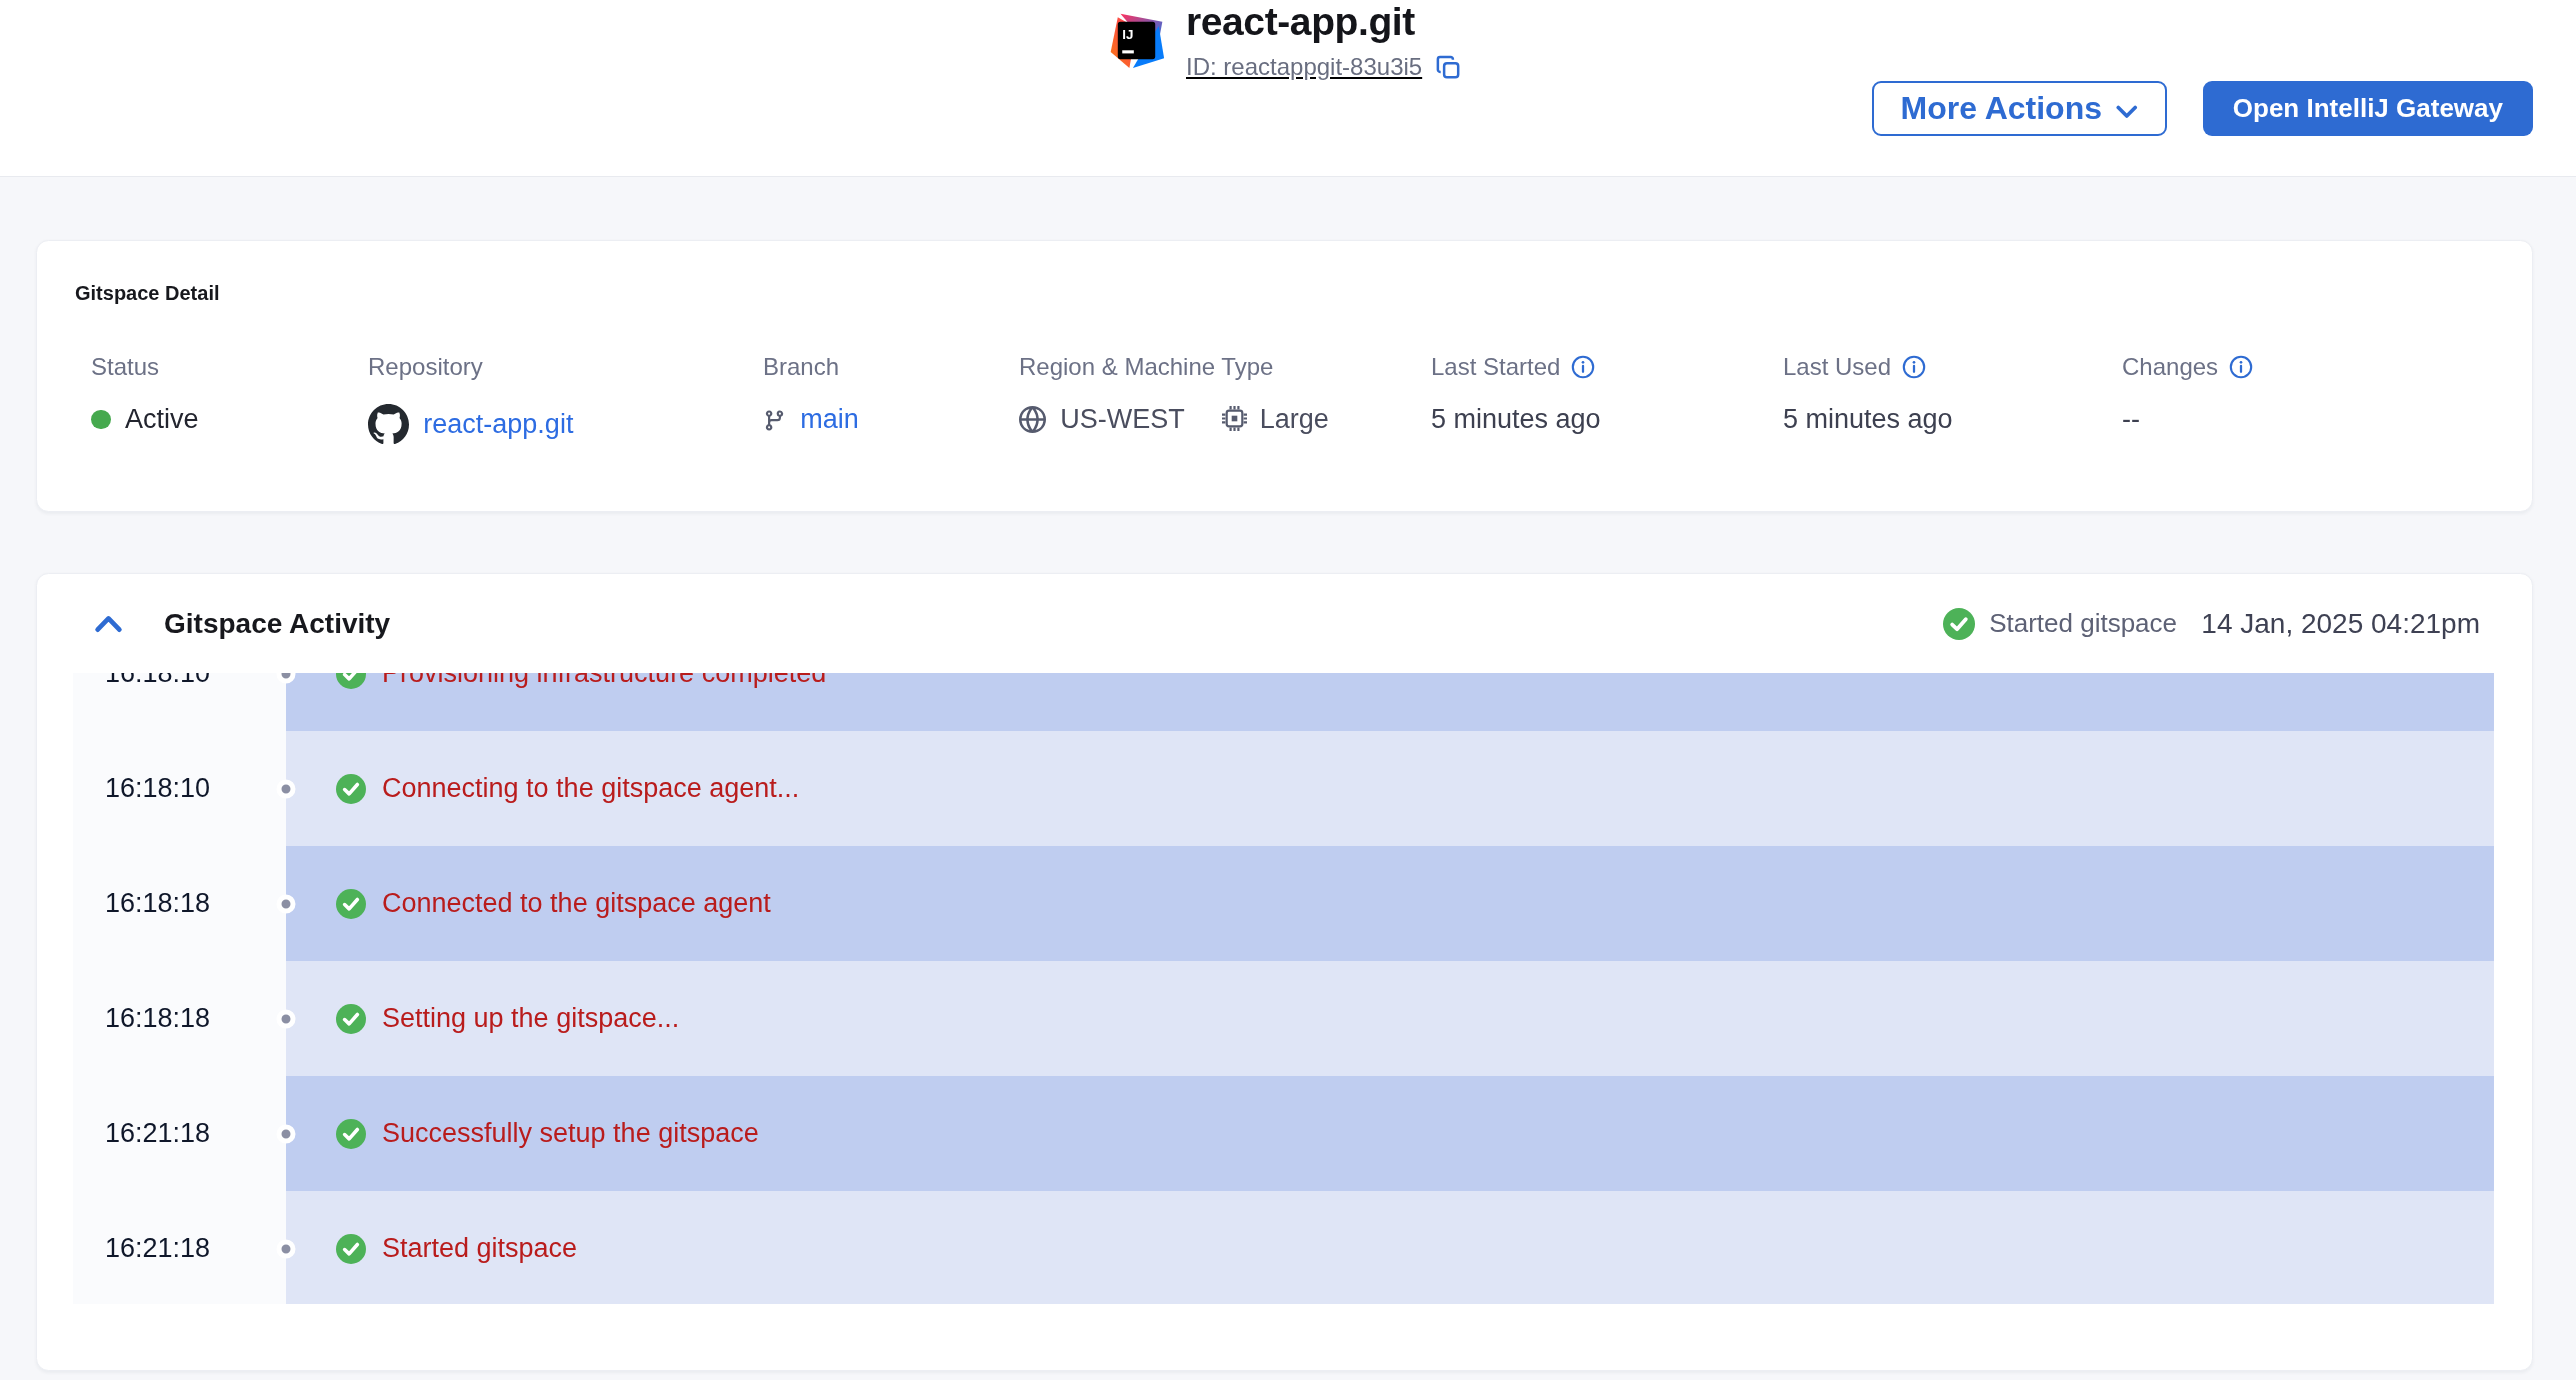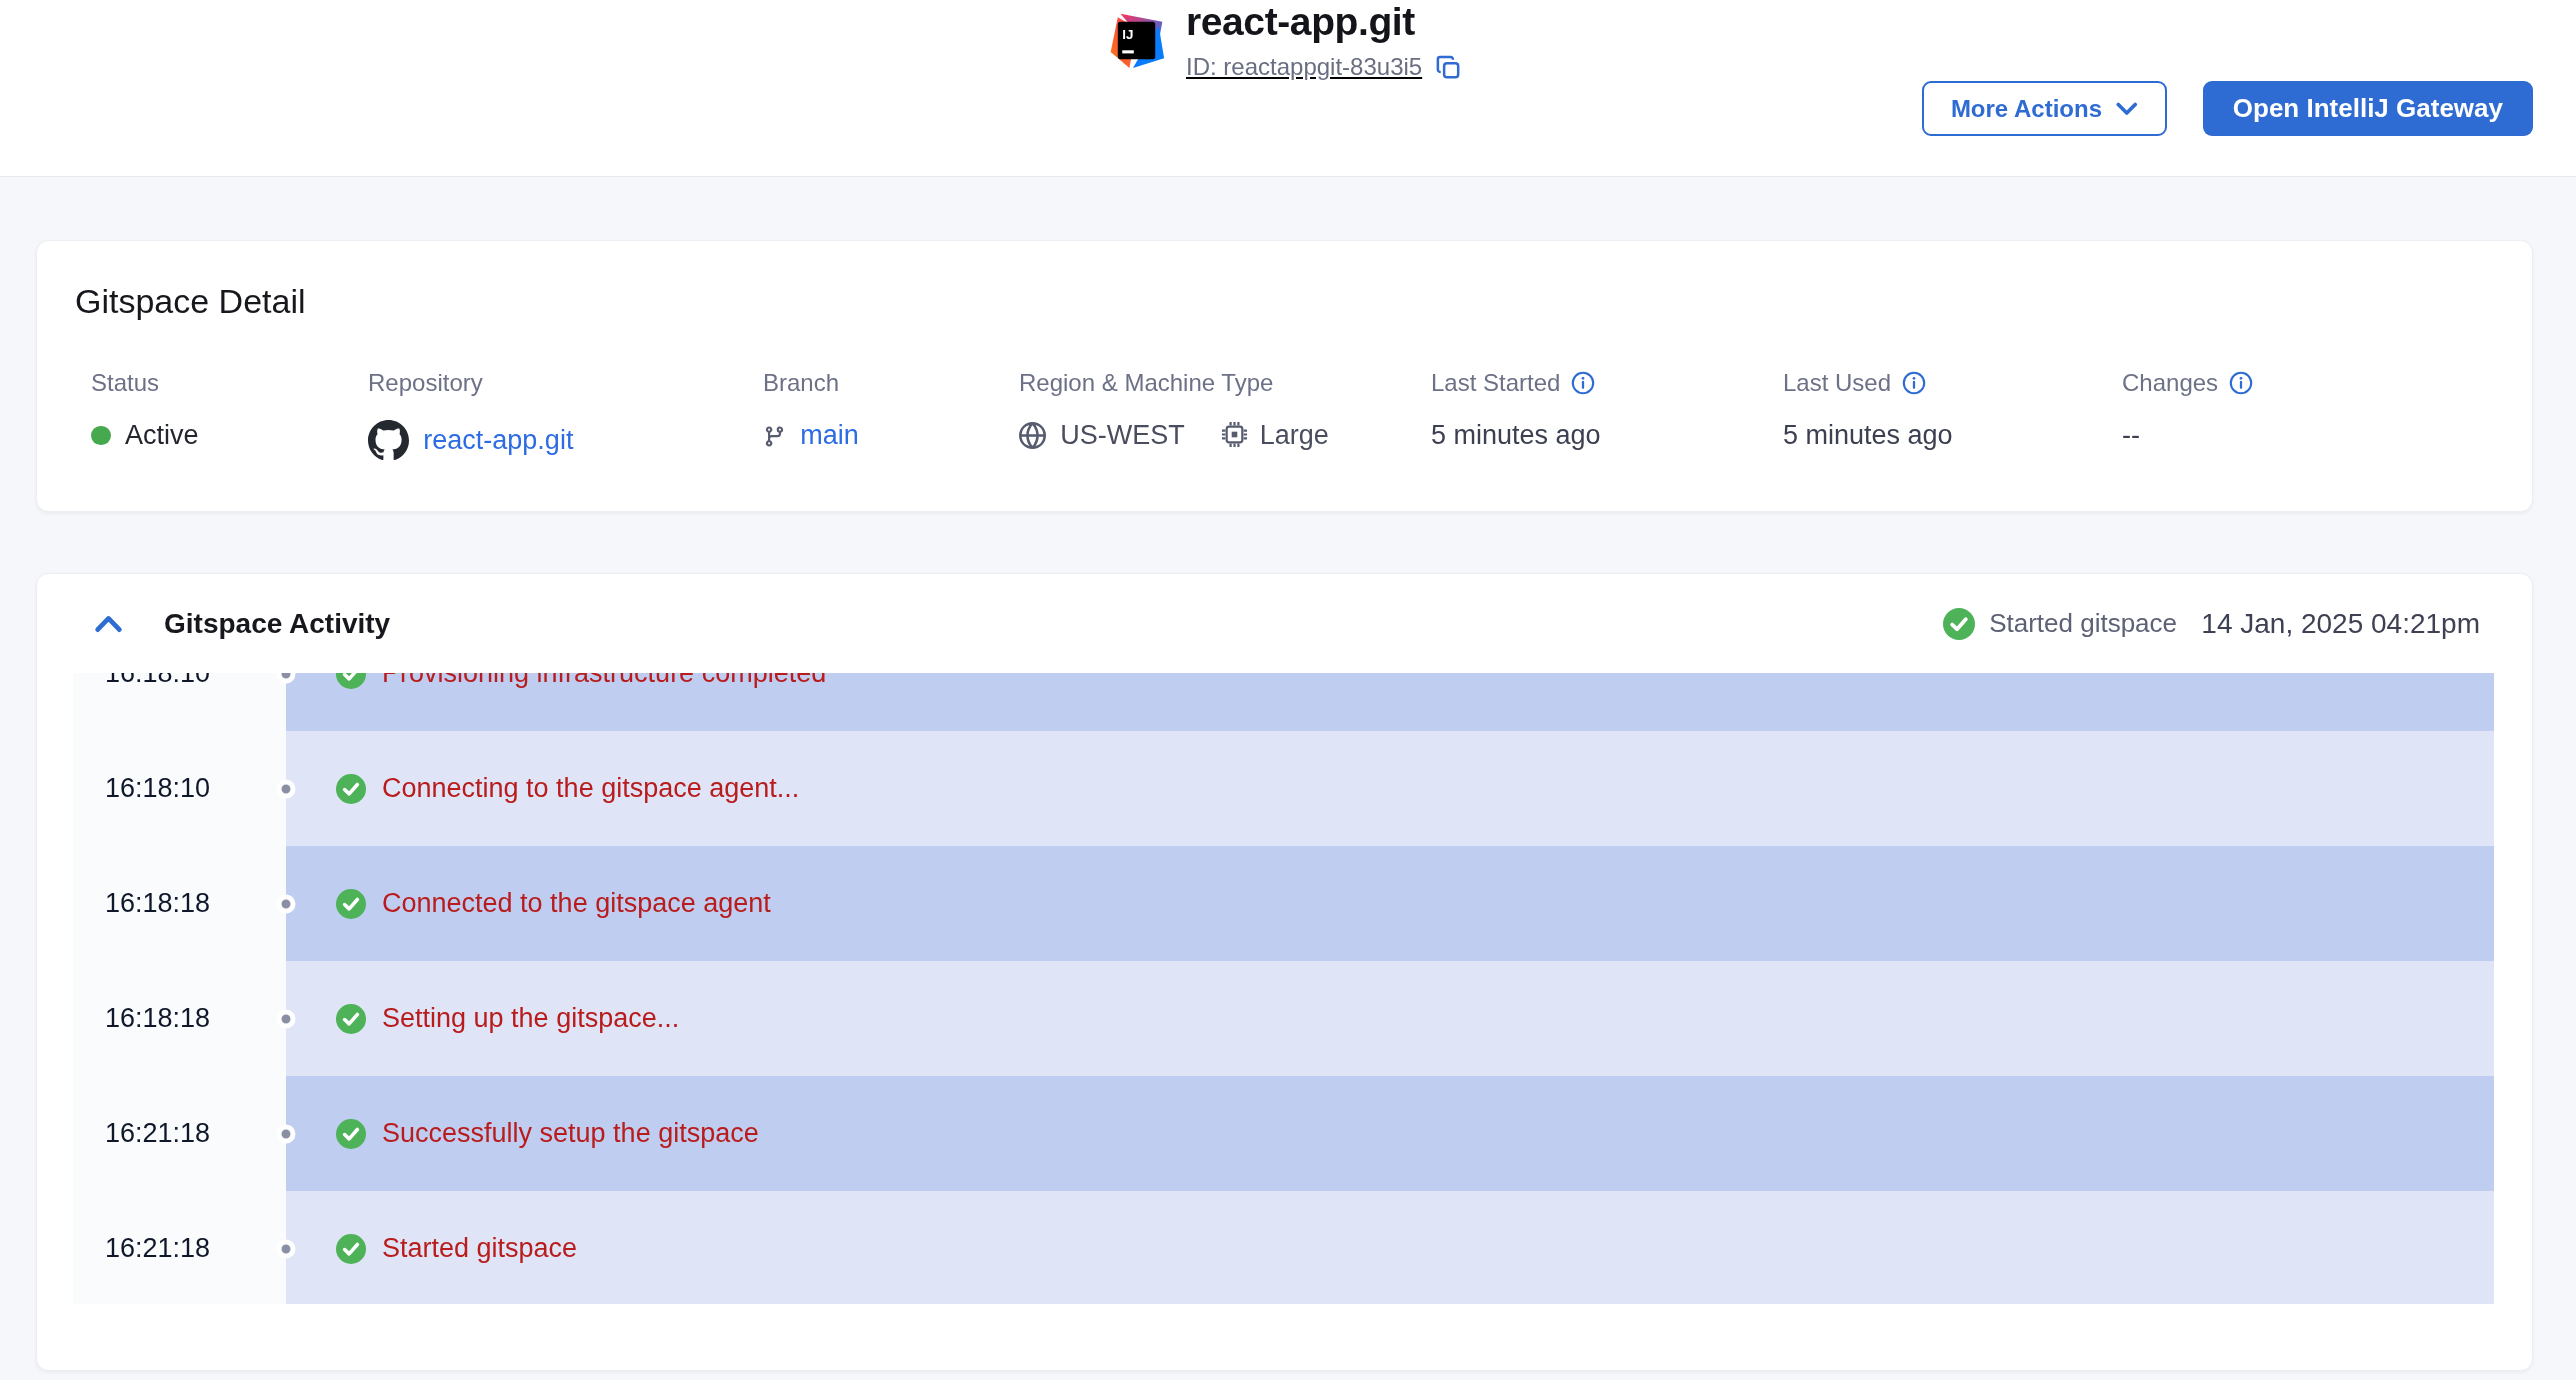--- a/index.html
+++ b/index.html
@@ -11,34 +11,34 @@
     display:flex; align-items:center; padding:0 43px 0 36px;flex-direction:column; }
   .header-left { display:flex; align-items:center; gap:21.5px; }
   .app-logo { width:57px; height:57px; flex:0 0 auto; }
   .title-block { display:flex; flex-direction:column; gap:9px; }
   .page-title { font-size:39px; font-weight:bold; color:#14151a; letter-spacing:-0.4px; }
   .id-row { display:flex; align-items:center; gap:14.3px;text-decoration:underline; }
   .id-text { font-size:24px; color:#696e80; }
   .copy-icon { width:25px; height:25px; cursor:pointer; }
   .header-actions { margin-left:auto; display:flex; align-items:center; gap:36px; }
   .btn-outline { height:55px; padding:0 27px; background:#fff; border:2.7px solid #2e6bd2;
-    border-radius:9px; color:#2e6bd2; font-weight:bold; font-size:24px;
+    border-radius:9px; color:#2e6bd2; font-weight:bold; font-size:32px;
     font-family:inherit; display:flex; align-items:center; gap:14.3px; cursor:pointer; }
   .btn-solid { height:55px; padding:0 30px; background:#2e6bd2; border:none;
     border-radius:9px; color:#fff; font-weight:bold; font-size:26px;
     font-family:inherit; display:flex; align-items:center; cursor:pointer; }
 
   
   .main { padding:63px 43px 0 36px; }
   .card { background:#fff; border:0.9px solid #eceef3; border-radius:12.5px;
     box-shadow:0 1.8px 3.6px rgba(25,35,60,0.05); }
 
   
   .detail-card { height:272px; padding:41px 38px 0; margin-bottom:61px; }
-  .detail-title { font-size:34px; font-weight:normal; color:#17181d; margin-bottom:48px; }
+  .detail-title { font-size:20px; font-weight:bold; color:#17181d; margin-bottom:48px; }
   .detail-fields { display:flex; align-items:flex-start;margin-left:16px; }
   .field { display:flex; flex-direction:column; gap:23px; }
   .f-status{width:277px;} .f-repo{width:395px;} .f-branch{width:256px;}
   .f-region{width:412px;} .f-started{width:352px;} .f-used{width:339px;} .f-changes{flex:1;}
   .field-label { font-size:24px; color:#6c7186; display:flex; align-items:center; gap:10.7px; }
   .field-value { font-size:27px; color:#23252f; display:flex; align-items:center; gap:14.3px; }
   .status-dot { width:19.7px; height:19.7px; border-radius:50%; background:#46a94e; }
   .link { color:#2d6ce2; cursor:pointer; }
   .gh-icon { width:41px; height:41px; }
   .mini-icon { width:27px; height:27px; color:#565b6e; }

